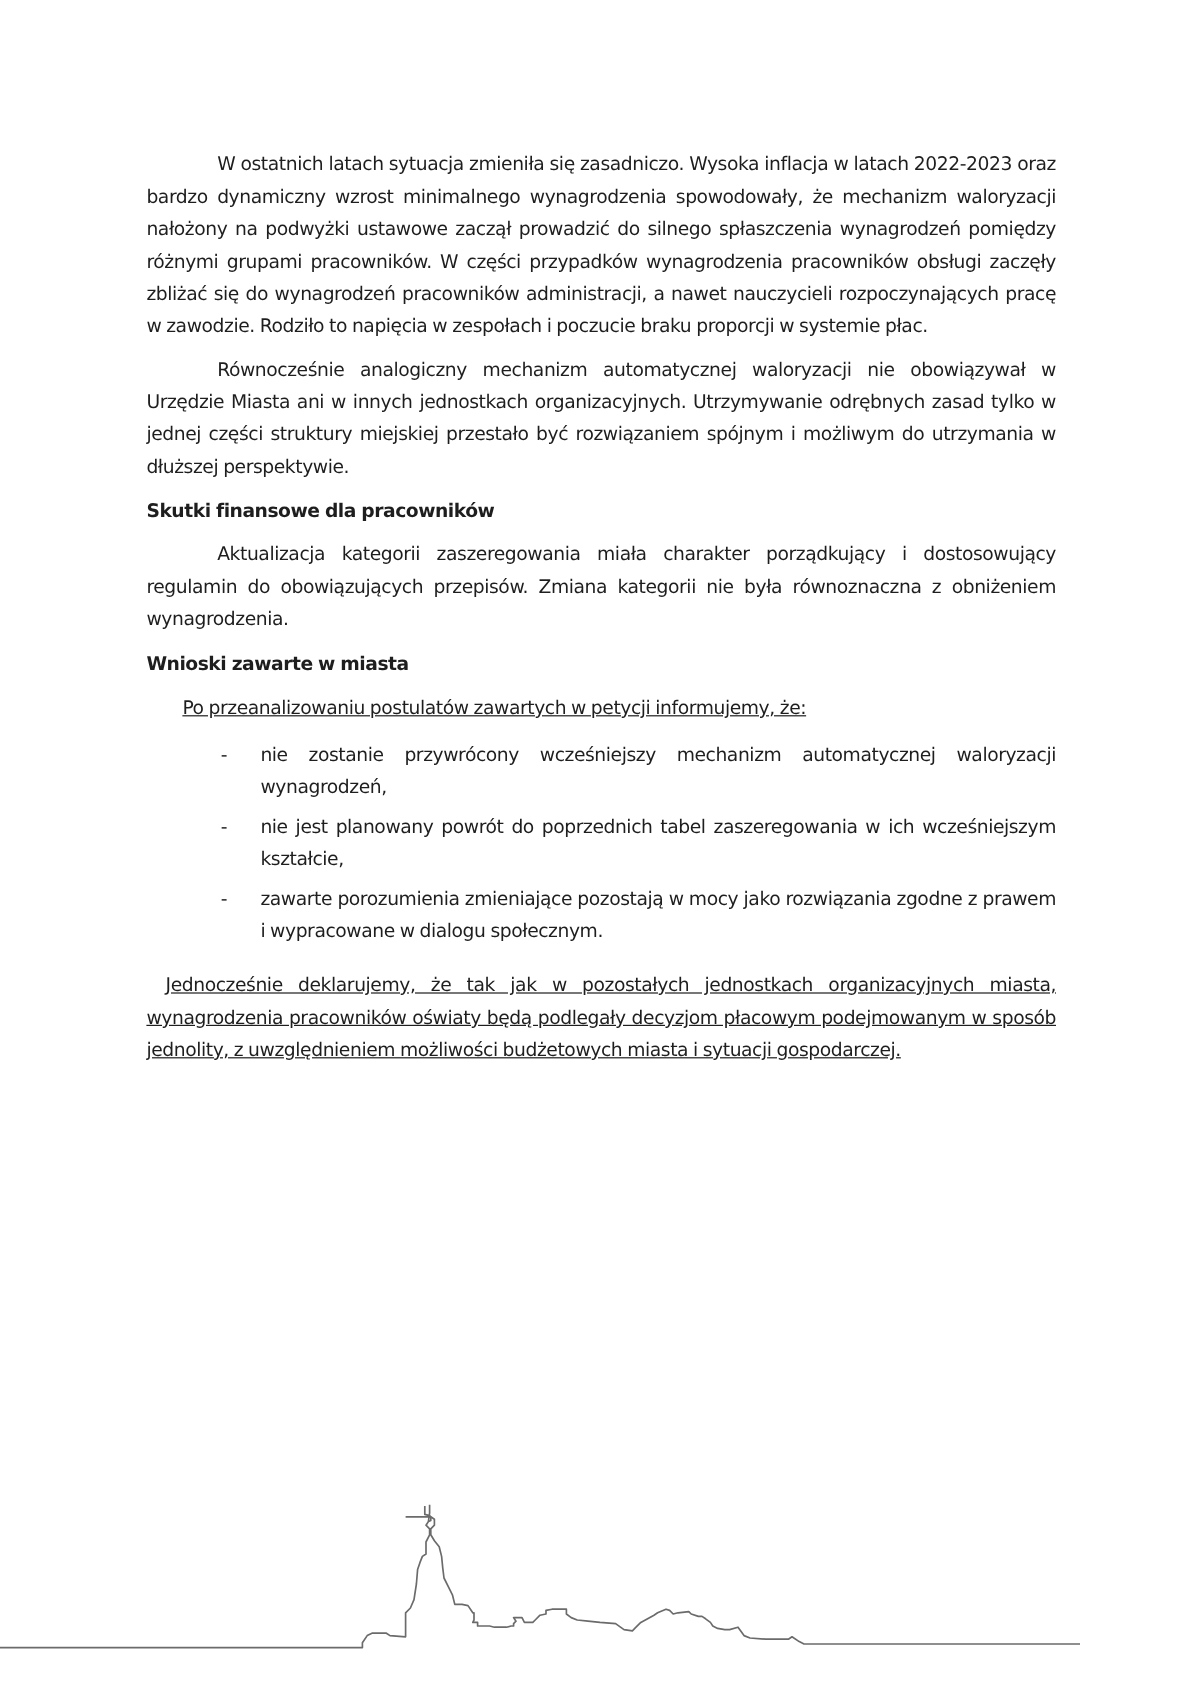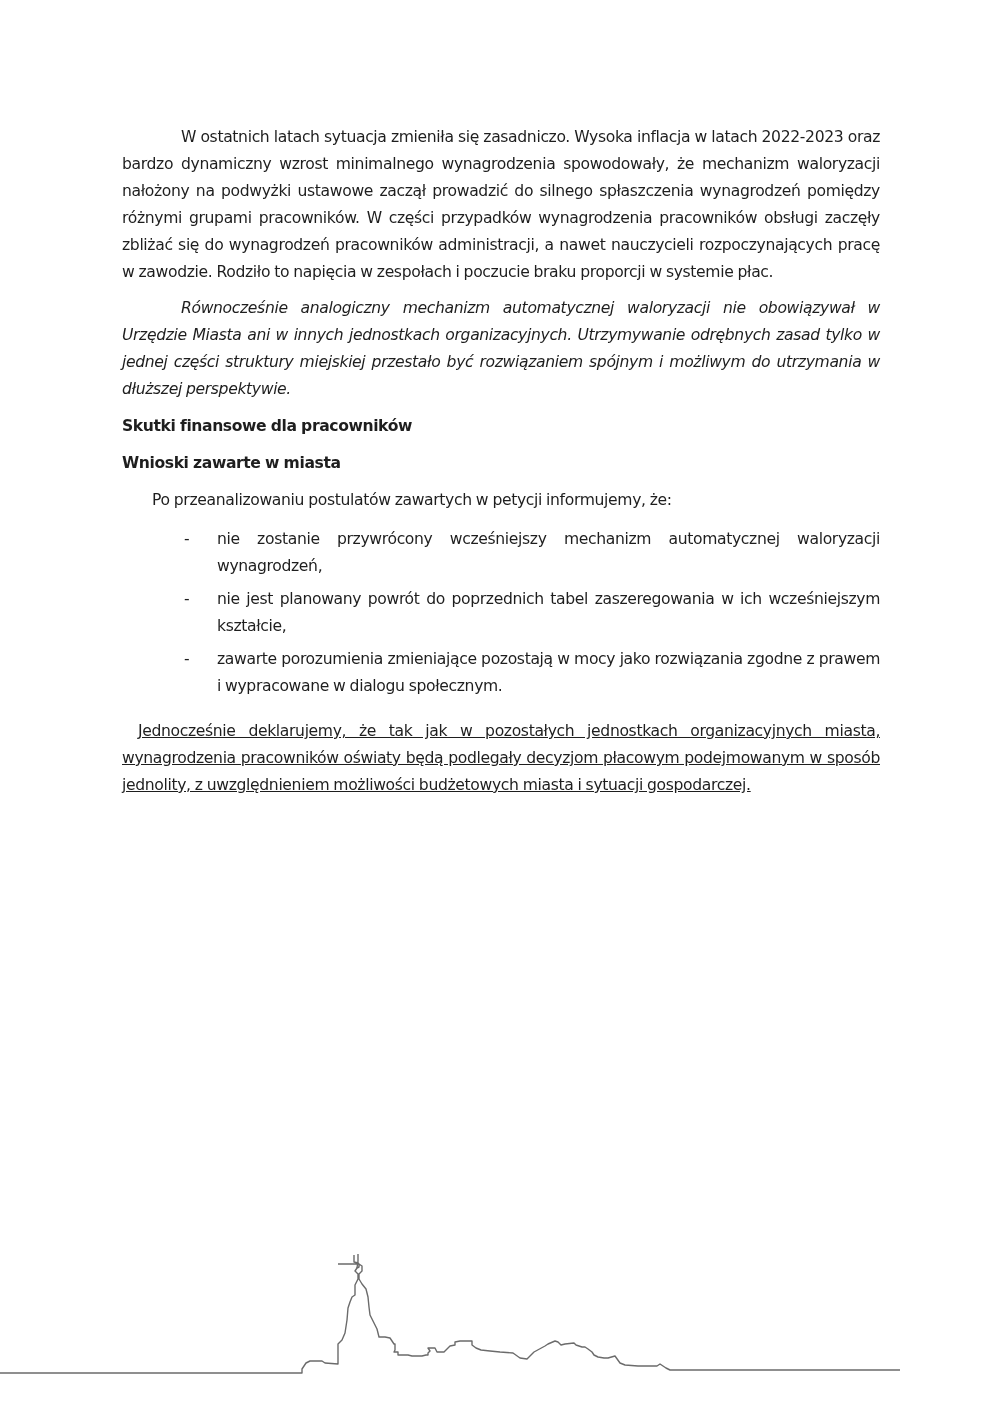--- a/index.html
+++ b/index.html
@@ -28,30 +28,30 @@
     }
     .page p {
       margin: 0;
       text-align: justify;
     }
     .indent {
       text-indent: 59px;
     }
     .gap {
       margin-top: 9px !important;
-      font-style: italic;
     }
     .heading {
       font-weight: bold;
       margin-top: 10px !important;
       letter-spacing: -0.4px;
     }
     .lead {
       padding-left: 30px;
       margin-top: 10px !important;
+      text-decoration: underline;
     }
     .bullets {
       list-style: none;
       margin: 12px 0 0 0;
       padding: 0;
     }
     .bullets li {
       position: relative;
       padding-left: 95px;
       margin-bottom: 6px;
@@ -77,20 +77,21 @@
   </style>
 </head>
 <body>
 
 <div class="page">
   <p class="indent">W ostatnich latach sytuacja zmieniła się zasadniczo. Wysoka inflacja w latach 2022-2023 oraz bardzo dynamiczny wzrost minimalnego wynagrodzenia spowodowały, że mechanizm waloryzacji nałożony na podwyżki ustawowe zaczął prowadzić do silnego spłaszczenia wynagrodzeń pomiędzy różnymi grupami pracowników. W części przypadków wynagrodzenia pracowników obsługi zaczęły zbliżać się do wynagrodzeń pracowników administracji, a nawet nauczycieli rozpoczynających pracę w zawodzie. Rodziło to napięcia w zespołach i poczucie braku proporcji w systemie płac.</p>
   <p class="indent gap">Równocześnie analogiczny mechanizm automatycznej waloryzacji nie obowiązywał w Urzędzie Miasta ani w innych jednostkach organizacyjnych. Utrzymywanie odrębnych zasad tylko w jednej części struktury miejskiej przestało być rozwiązaniem spójnym i możliwym do utrzymania w dłuższej perspektywie.</p>
 
   <p class="heading">Skutki finansowe dla pracowników</p>
 
+  <p class="indent gap">Aktualizacja kategorii zaszeregowania miała charakter porządkujący i dostosowujący regulamin do obowiązujących przepisów. Zmiana kategorii nie była równoznaczna z obniżeniem wynagrodzenia.</p>
 
   <p class="heading">Wnioski zawarte w miasta</p>
 
   <p class="lead">Po przeanalizowaniu postulatów zawartych w petycji informujemy, że:</p>
 
   <ul class="bullets">
     <li>
       <span class="dash">-</span>
       <span>nie zostanie przywrócony wcześniejszy mechanizm automatycznej waloryzacji wynagrodzeń,</span>
     </li>

